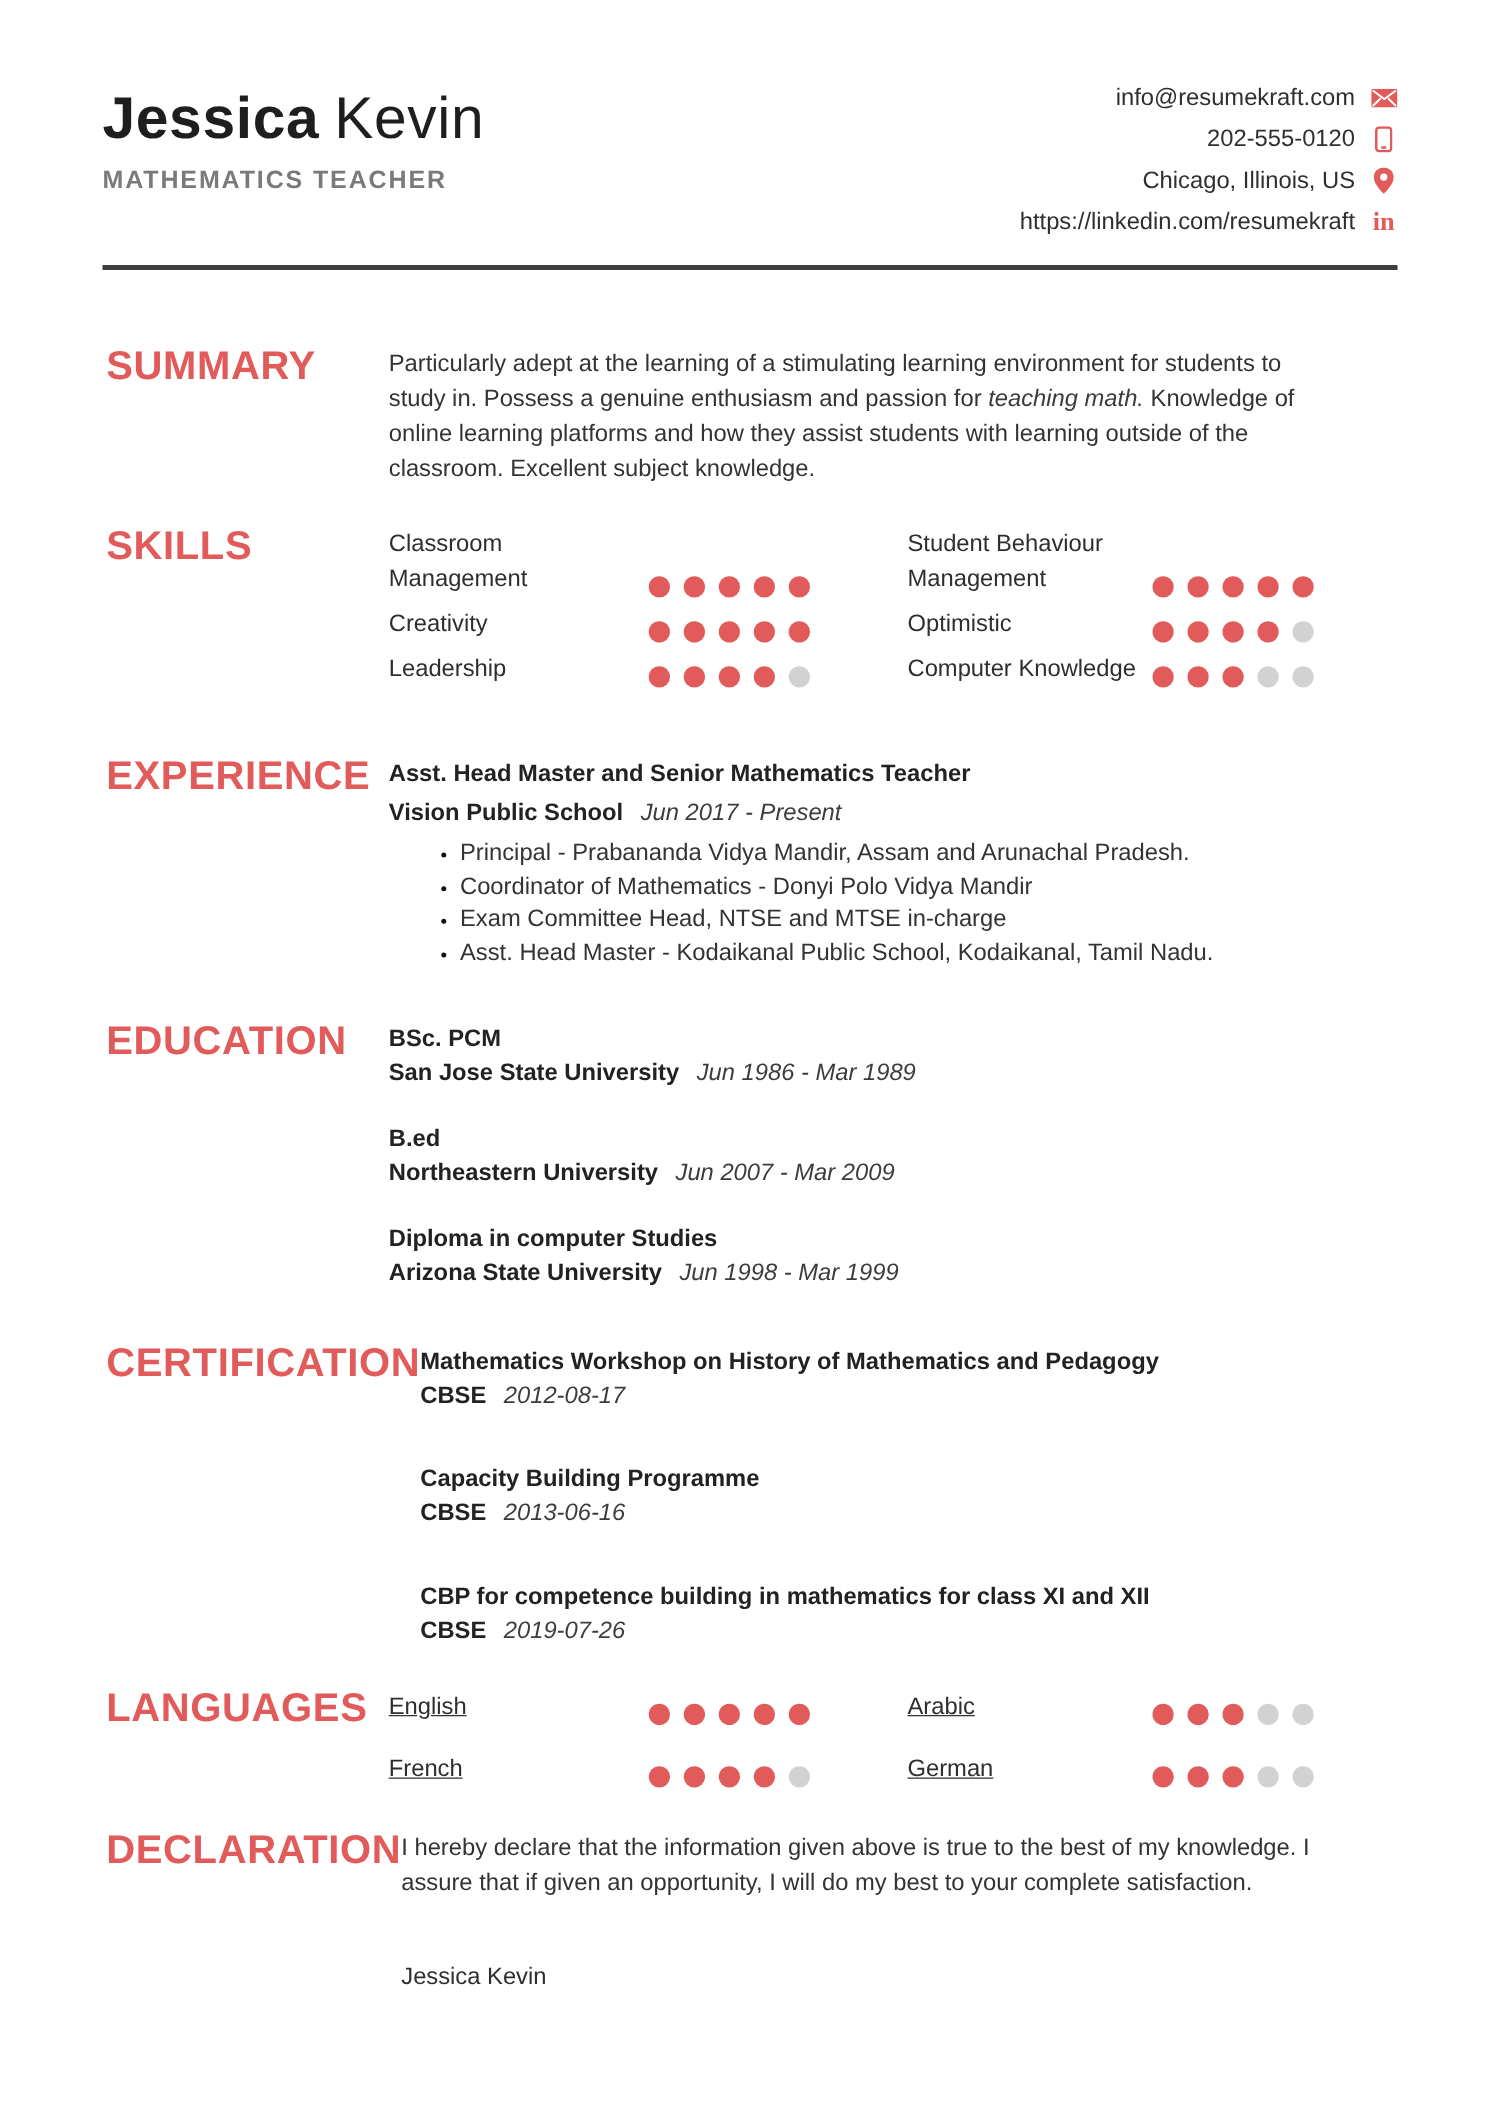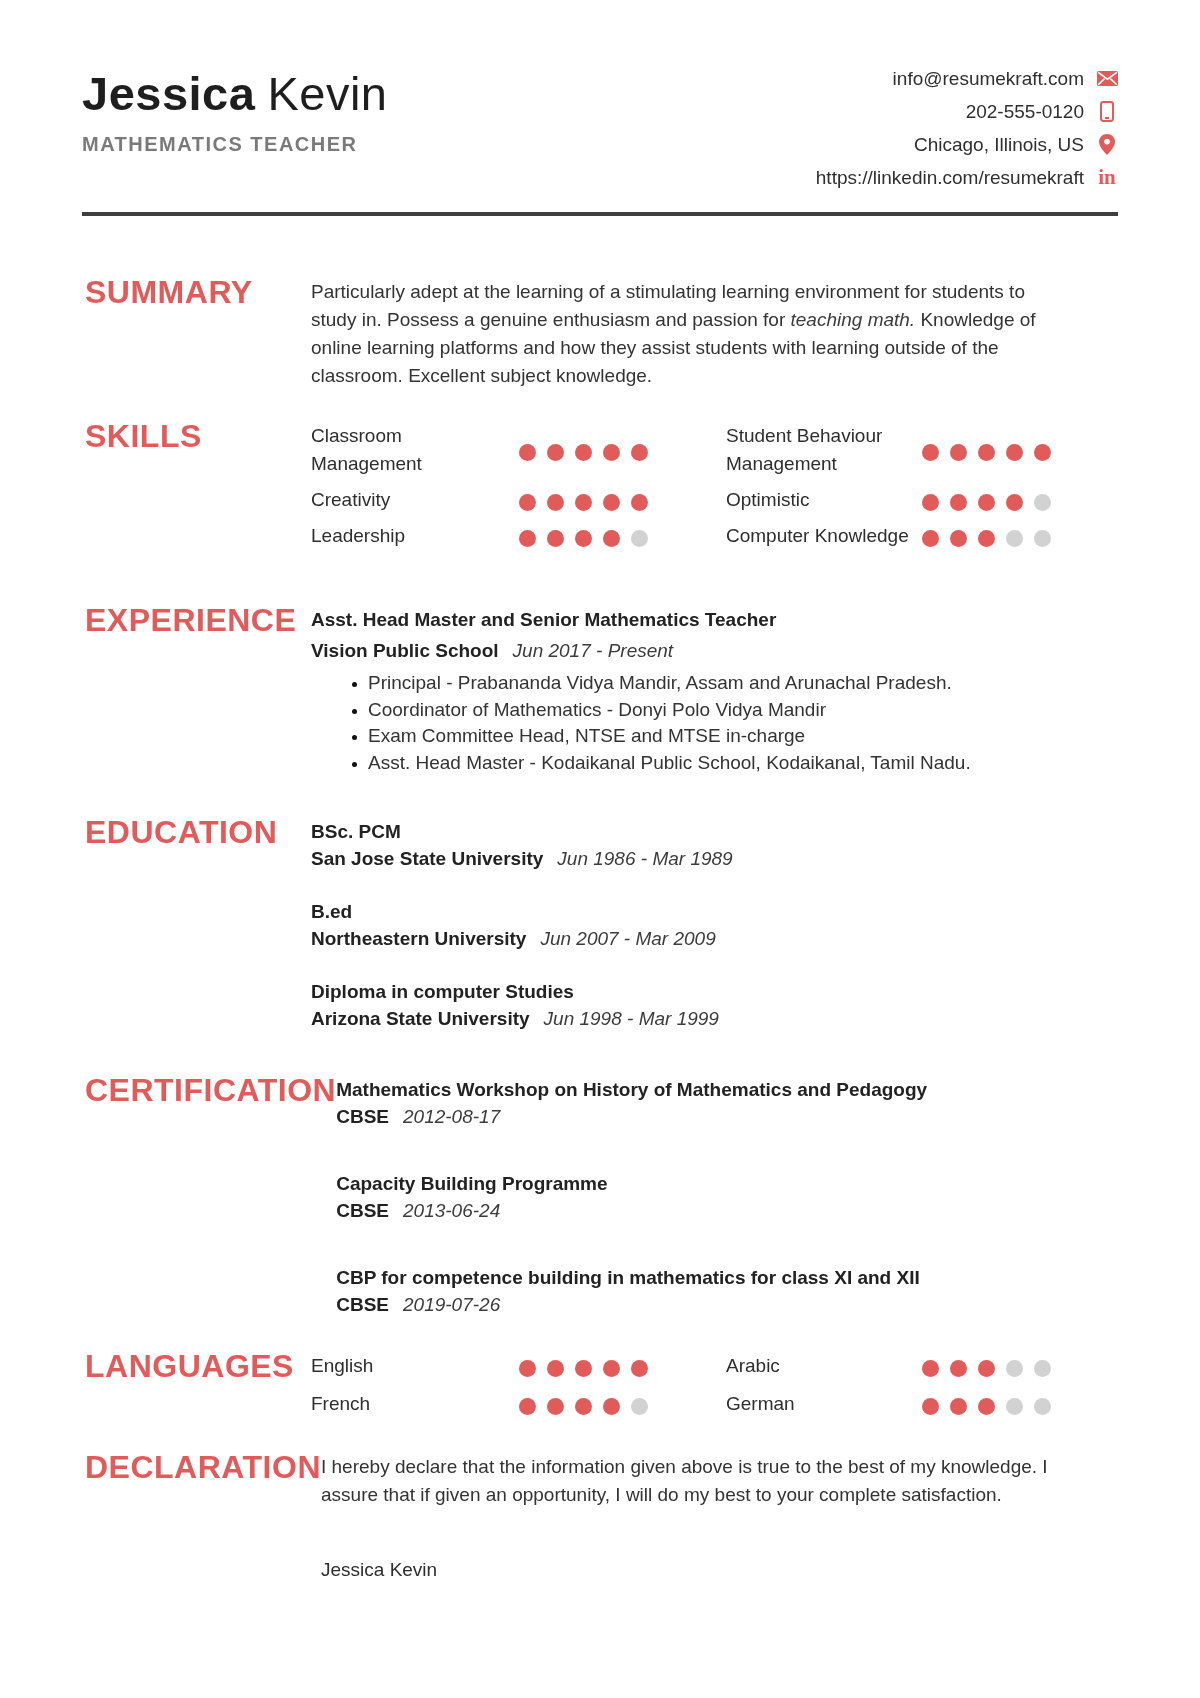--- a/index.html
+++ b/index.html
@@ -39,26 +39,26 @@
   .sec-edu{margin-top:42px;}
   .sec-cert{margin-top:44px;}
   .sec-lang{margin-top:34px;}
   .sec-decl{margin-top:35px;}
   p{margin:0;}
   .sum-text{max-width:735px;}
   .it{font-style:italic;color:#3c3c3c;}
 
   
   .rate-grid{display:grid;grid-template-columns:415px 1fr;row-gap:8px;}
-  .rate-cell{display:flex;align-items:center;}
+  .rate-cell{display:flex;align-items:flex-end;}
   .rate-label{flex:0 0 50%;color:#2e2e2e;padding-right:10px;}
   .dots{display:flex;gap:11px;margin-top:5px;}
   .dot{width:17px;height:17px;border-radius:50%;background:var(--dot-off);}
   .dot.on{background:var(--accent);}
-  .lang-grid{row-gap:10px;}
+  .lang-grid{row-gap:22px;text-decoration:underline;}
 
   
   .b{font-weight:700;color:#222;}
   .jobtitle{line-height:28px;}
   .companyline{line-height:30px;margin-top:2px;}
   .dates{font-style:italic;color:#3c3c3c;margin-left:14px;}
   ul.duties{margin:4px 0 0;padding-left:57px;}
   ul.duties li{line-height:26.5px;}
   ul.duties li::marker{color:#111;font-size:15px;}
 
@@ -234,21 +234,21 @@
 
     <section class="sec sec-cert">
       <div class="sec-h">CERTIFICATION</div>
       <div class="sec-c">
         <div class="cert-entry">
           <div class="b">Mathematics Workshop on History of Mathematics and Pedagogy</div>
           <div><span class="b">CBSE</span><span class="dates">2012-08-17</span></div>
         </div>
         <div class="cert-entry">
           <div class="b">Capacity Building Programme</div>
-          <div><span class="b">CBSE</span><span class="dates">2013-06-24</span></div>
+          <div><span class="b">CBSE</span><span class="dates">2013-06-16</span></div>
         </div>
         <div class="cert-entry">
           <div class="b">CBP for competence building in mathematics for class XI and XII</div>
           <div><span class="b">CBSE</span><span class="dates">2019-07-26</span></div>
         </div>
       </div>
     </section>
 
     <section class="sec sec-lang">
       <div class="sec-h">LANGUAGES</div>

